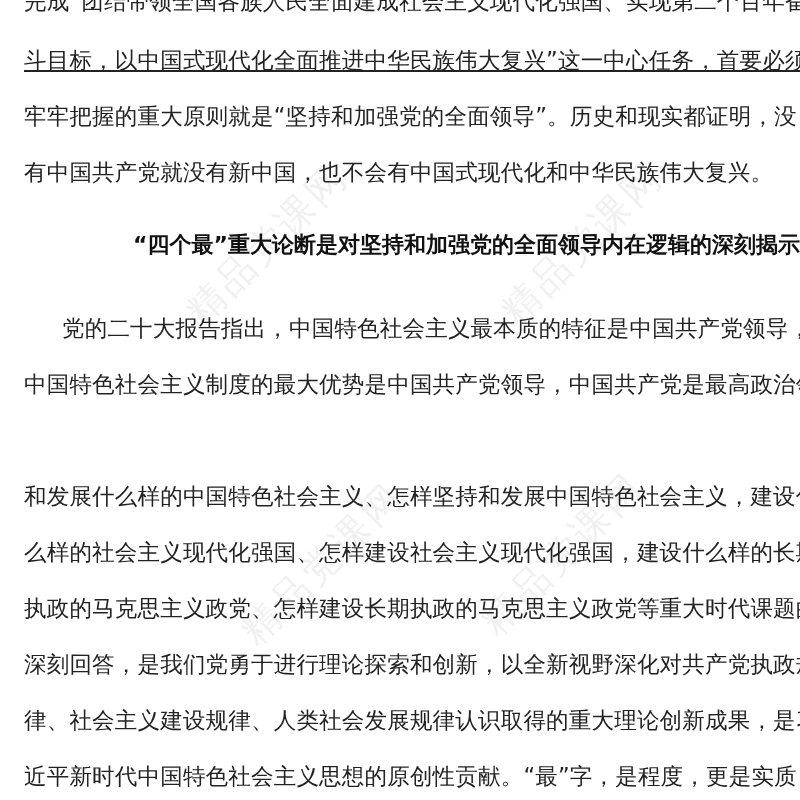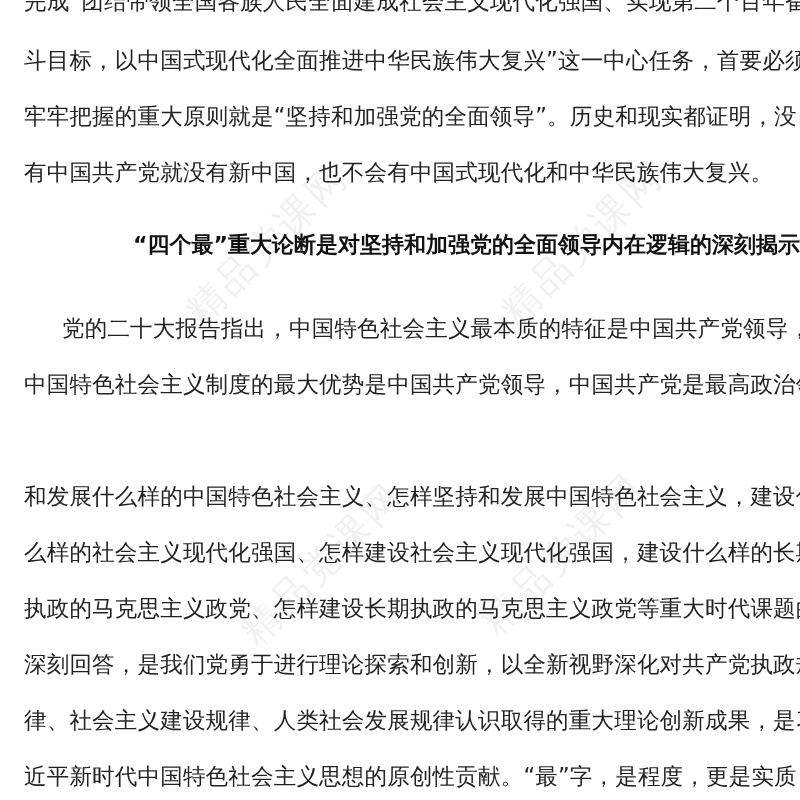--- a/index.html
+++ b/index.html
@@ -61,21 +61,21 @@
 <body>
 
 <div class="page">
 
   <div class="watermark" style="left:490px; top:300px;">精品党课网</div>
   <div class="watermark" style="left:175px; top:300px;">精品党课网</div>
   <div class="watermark" style="left:230px; top:620px;">精品党课网</div>
   <div class="watermark" style="left:470px; top:610px;">精品党课网</div>
 
   <div class="line" style="top:-14px;">完成“团结带领全国各族人民全面建成社会主义现代化强国、实现第二个百年奋</div>
-  <div class="line" style="top:45px;">斗目标，以中国式现代化全面推进中华民族伟大复兴”这一中心任务，首要必须</div>
+  <div class="line" style="top:45px;text-decoration:underline;">斗目标，以中国式现代化全面推进中华民族伟大复兴”这一中心任务，首要必须</div>
   <div class="line" style="top:101px;">牢牢把握的重大原则就是“坚持和加强党的全面领导”。历史和现实都证明，没</div>
   <div class="line" style="top:157px;">有中国共产党就没有新中国，也不会有中国式现代化和中华民族伟大复兴。</div>
 
   <div class="heading" style="top:230px;">“四个最”重大论断是对坚持和加强党的全面领导内在逻辑的深刻揭示</div>
 
   <div class="line indent" style="top:313px;">党的二十大报告指出，中国特色社会主义最本质的特征是中国共产党领导，</div>
   <div class="line" style="top:369px;">中国特色社会主义制度的最大优势是中国共产党领导，中国共产党是最高政治领</div>
   <div class="line" style="top:481px;">和发展什么样的中国特色社会主义、怎样坚持和发展中国特色社会主义，建设什</div>
   <div class="line" style="top:537px;">么样的社会主义现代化强国、怎样建设社会主义现代化强国，建设什么样的长期</div>
   <div class="line" style="top:593px;">执政的马克思主义政党、怎样建设长期执政的马克思主义政党等重大时代课题的</div>

